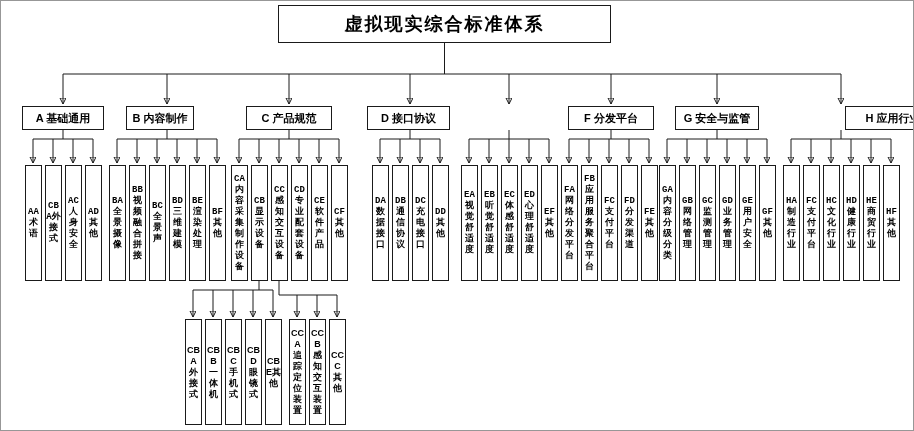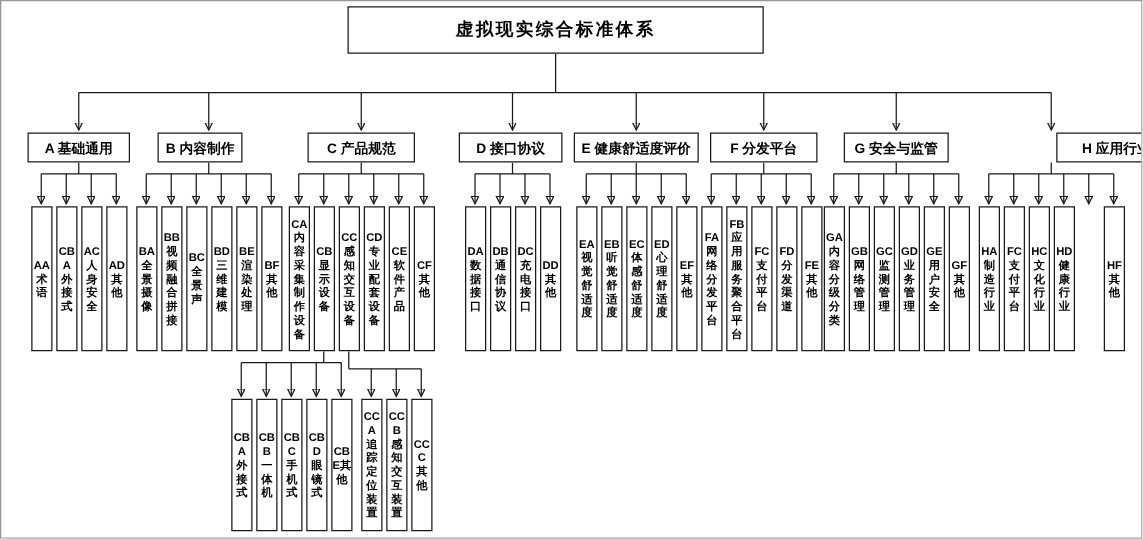--- a/index.html
+++ b/index.html
@@ -6,24 +6,24 @@
   .canvas{
     position:relative;width:914px;height:431px;background:#fff;
     border:1px solid #979797;box-sizing:border-box;overflow:hidden;
     font-family:"Liberation Sans","DejaVu Sans",sans-serif;
   }
   .box{
     position:absolute;border:1px solid #1a1a1a;background:#fff;color:#000;
     display:flex;align-items:center;justify-content:center;text-align:center;
     font-weight:bold;box-sizing:border-box;
   }
-  .title-box{left:277px;top:4px;width:333px;height:38px;font-size:14px;letter-spacing:2px;}
+  .title-box{left:277px;top:4px;width:333px;height:38px;font-size:18px;letter-spacing:2px;}
   .hdr{top:105px;height:24px;font-size:11px;white-space:nowrap;text-align:center;}
   .vbox{width:17px;font-size:9px;line-height:11px;word-break:break-all;overflow:hidden;}
-  .lvl3{top:164px;height:116px;}
+  .lvl3{top:164px;height:116px;font-family:Liberation Mono, monospace;}
   .lvl4{top:318px;height:106px;}
   svg.connectors{position:absolute;left:0;top:0;width:914px;height:431px;}
   svg.connectors path,svg.connectors line{stroke:#1a1a1a;stroke-width:1;fill:none;}
 </style>
 </head>
 <body>
 
 <div class="canvas">
 
   <svg class="connectors">
@@ -107,21 +107,20 @@
     <line x1="316" y1="294" x2="316" y2="316" marker-end="url(#ah)"></line>
     <line x1="336" y1="294" x2="336" y2="316" marker-end="url(#ah)"></line>
   </svg>
 
   <div class="box title-box">虚拟现实综合标准体系</div>
 
   <div class="box hdr" style="left:21px;width:82px">A 基础通用</div>
   <div class="box hdr" style="left:125px;width:68px">B 内容制作</div>
   <div class="box hdr" style="left:245px;width:86px">C 产品规范</div>
   <div class="box hdr" style="left:366px;width:83px">D 接口协议</div>
-  <div class="box hdr" style="left:458px;width:100px">E 健康舒适度评价</div>
   <div class="box hdr" style="left:567px;width:86px">F 分发平台</div>
   <div class="box hdr" style="left:674px;width:84px">G 安全与监管</div>
   <div class="box hdr" style="left:844px;width:96px">H 应用行业</div>
 
   <div class="box vbox lvl3" style="left:24px">AA术语</div>
   <div class="box vbox lvl3" style="left:44px">CBA外接式</div>
   <div class="box vbox lvl3" style="left:64px">AC人身安全</div>
   <div class="box vbox lvl3" style="left:84px">AD其他</div>
 
   <div class="box vbox lvl3" style="left:108px">BA全景摄像</div>
@@ -159,20 +158,21 @@
   <div class="box vbox lvl3" style="left:678px">GB网络管理</div>
   <div class="box vbox lvl3" style="left:698px">GC监测管理</div>
   <div class="box vbox lvl3" style="left:718px">GD业务管理</div>
   <div class="box vbox lvl3" style="left:738px">GE用户安全</div>
   <div class="box vbox lvl3" style="left:758px">GF其他</div>
 
   <div class="box vbox lvl3" style="left:782px">HA制造行业</div>
   <div class="box vbox lvl3" style="left:802px">FC支付平台</div>
   <div class="box vbox lvl3" style="left:822px">HC文化行业</div>
   <div class="box vbox lvl3" style="left:842px">HD健康行业</div>
+  <div class="box vbox lvl3" style="left:862px">HE商贸行业</div>
   <div class="box vbox lvl3" style="left:882px">HF其他</div>
 
   <div class="box vbox lvl4" style="left:184px">CBA外接式</div>
   <div class="box vbox lvl4" style="left:204px">CBB一体机</div>
   <div class="box vbox lvl4" style="left:224px">CBC手机式</div>
   <div class="box vbox lvl4" style="left:244px">CBD眼镜式</div>
   <div class="box vbox lvl4" style="left:264px">CBE其他</div>
 
   <div class="box vbox lvl4" style="left:288px">CCA追踪定位装置</div>
   <div class="box vbox lvl4" style="left:308px">CCB感知交互装置</div>

